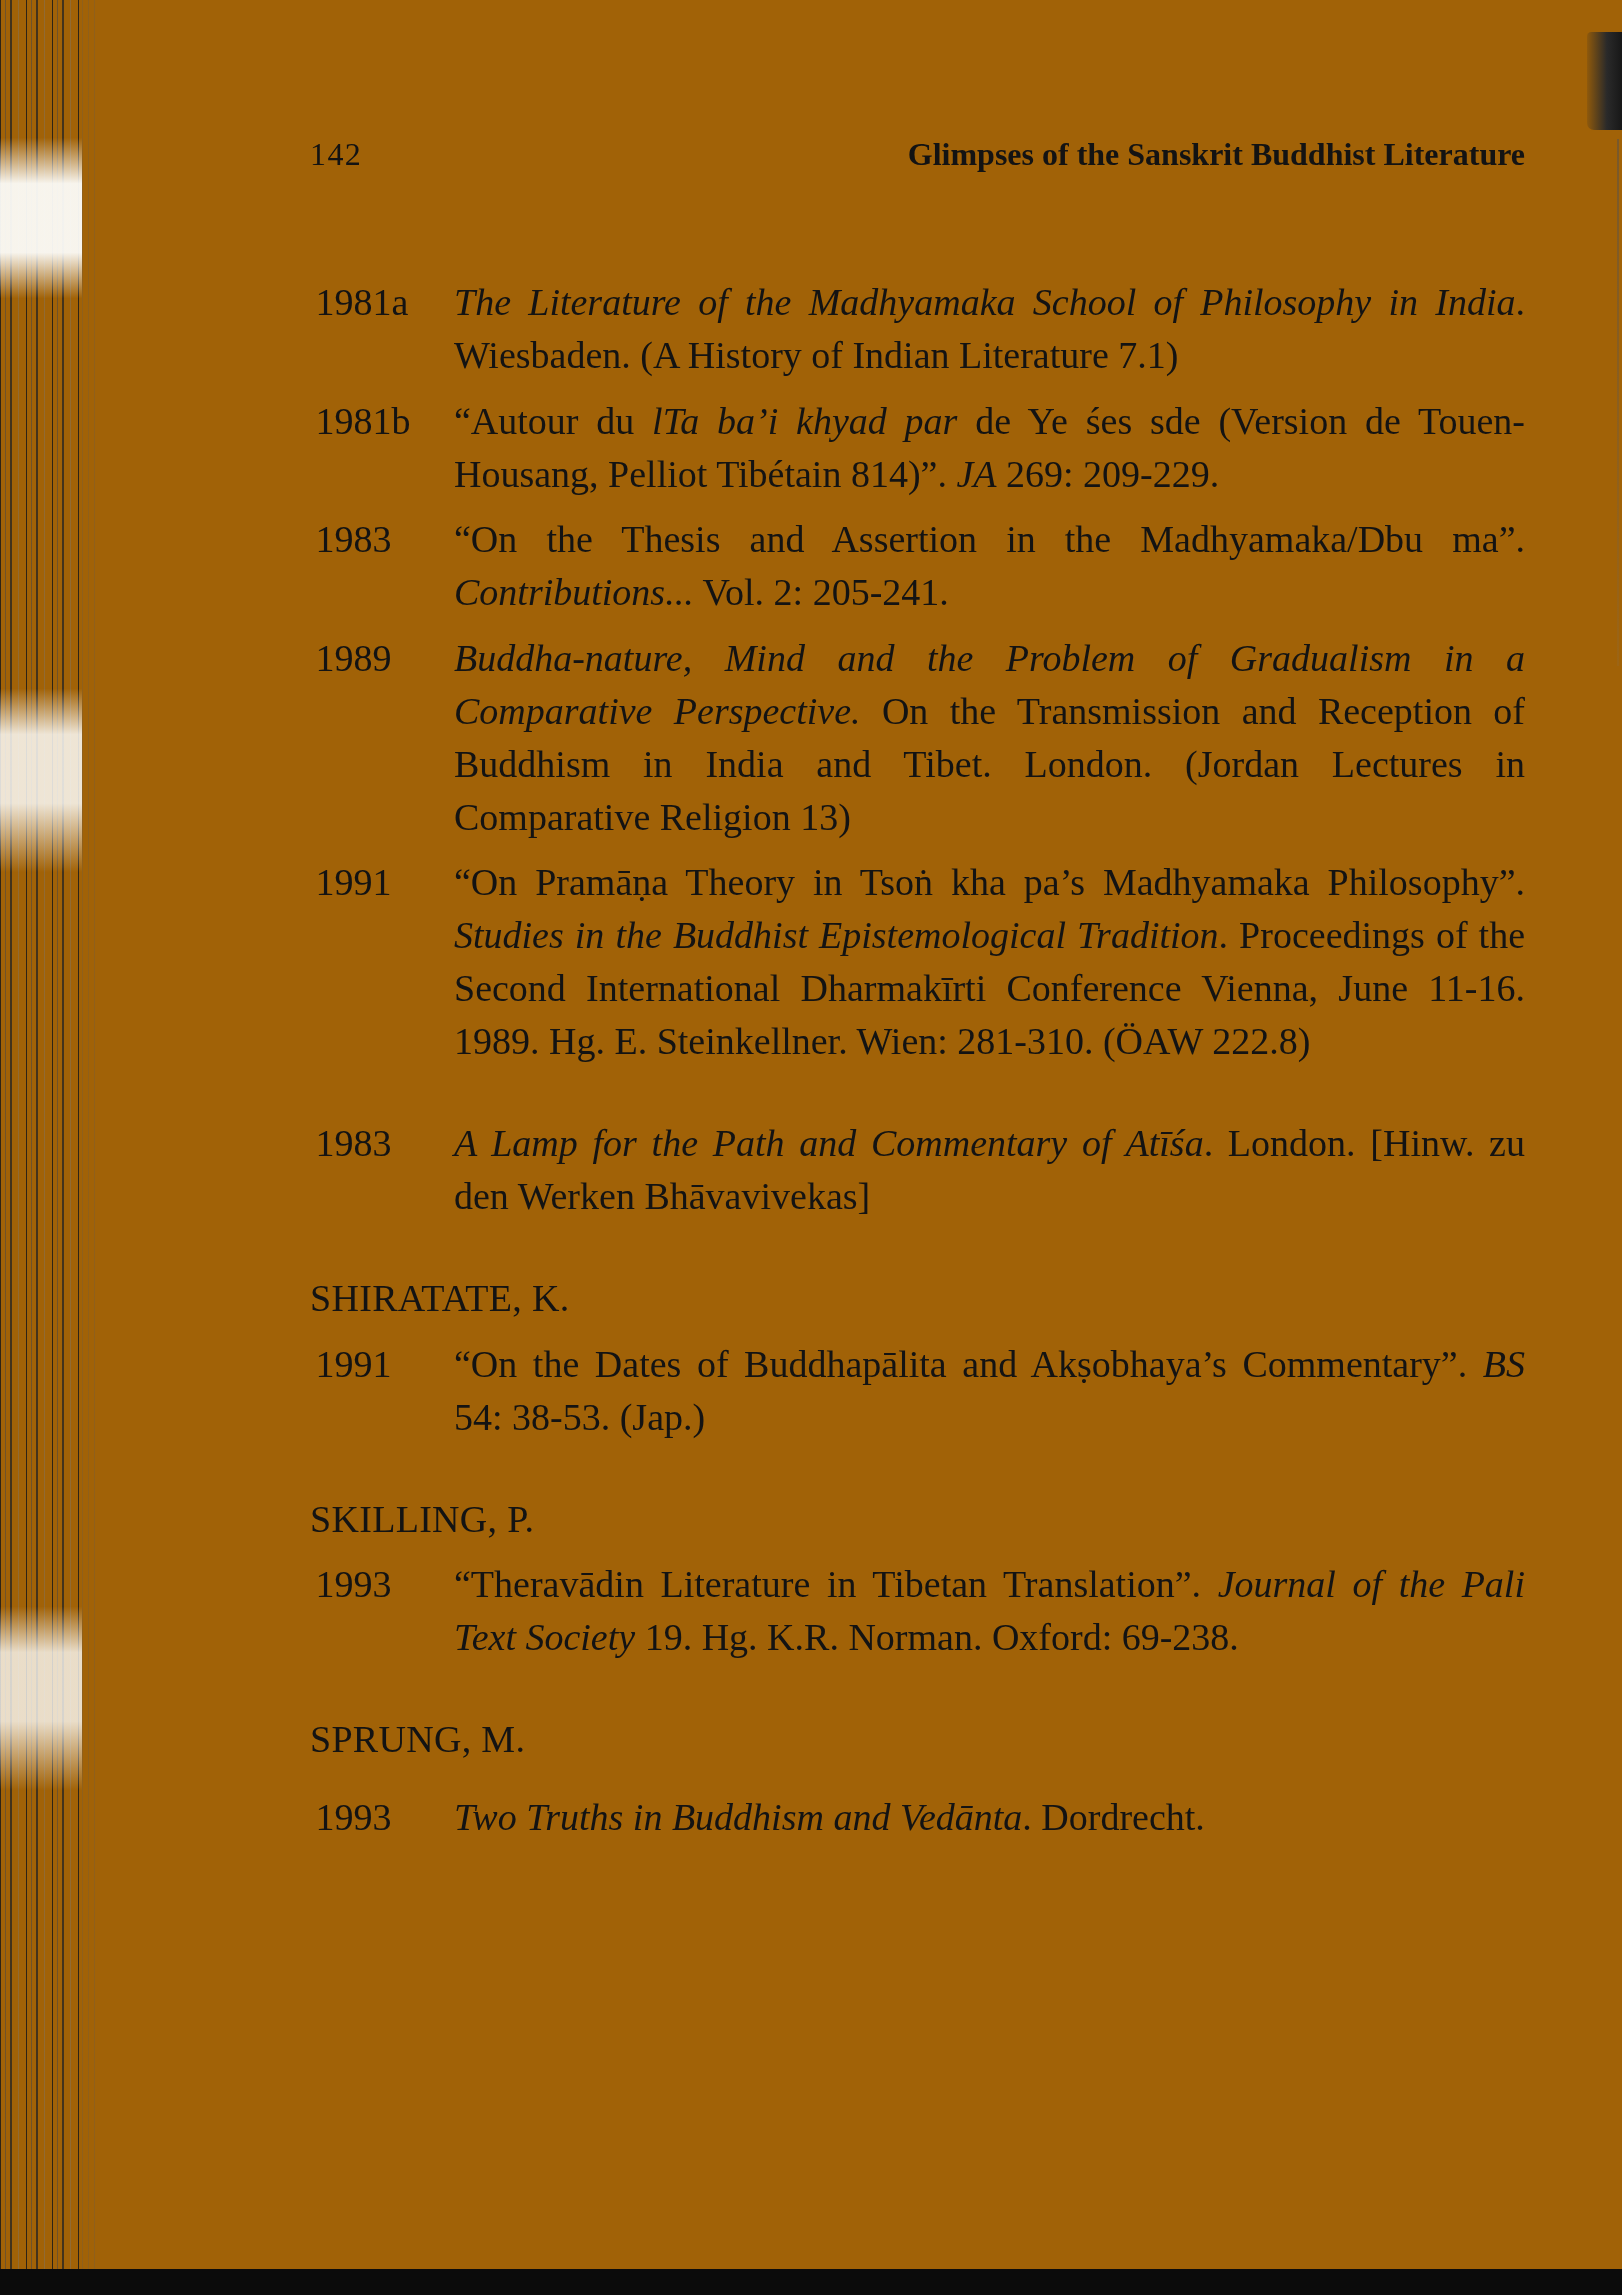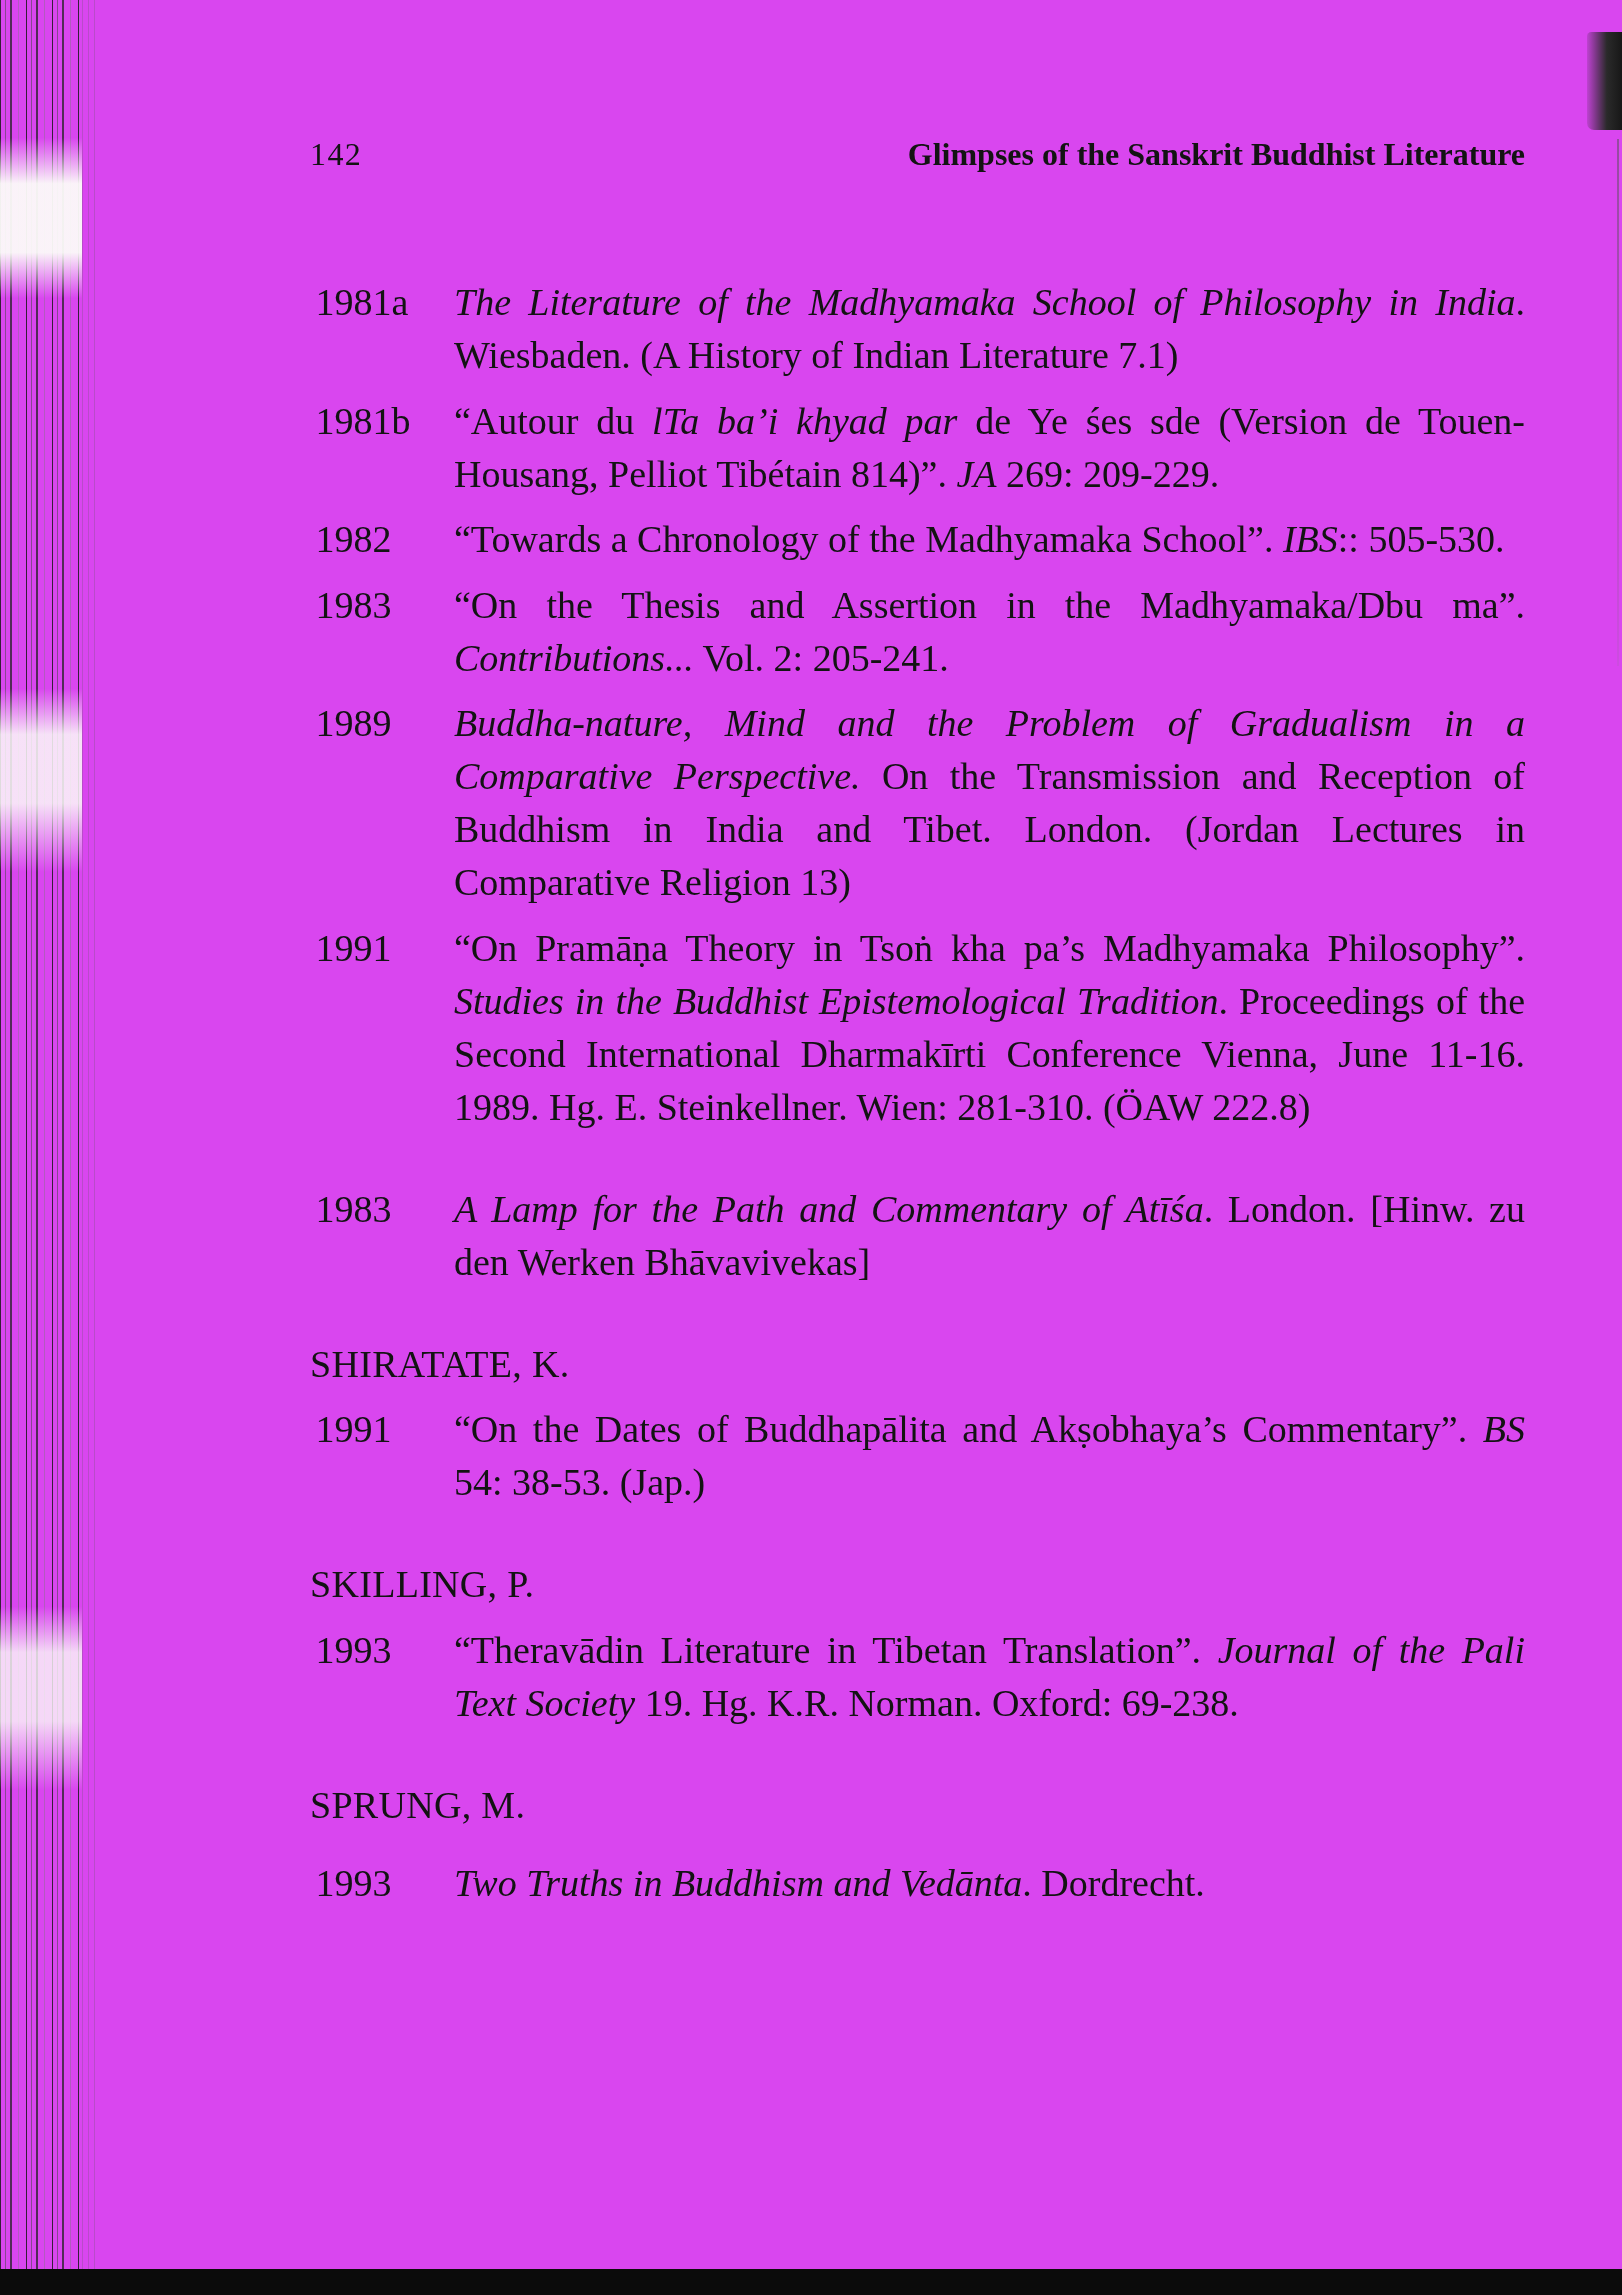--- a/index.html
+++ b/index.html
@@ -1,20 +1,20 @@
 <!DOCTYPE html>
 <html style="font-size:11px"><head>
 <meta charset="utf-8">
 <style>
   html,body{margin:0;padding:0;}
   .page{
     position:relative;
     width:1623px;
     height:2295px;
-    background:#d946ef;
+    background:#a16207;
     font-family:"Liberation Serif","DejaVu Serif",serif;
     color:#131313;
     overflow:hidden;
   }
   
   .scan-band{
     position:absolute;
     left:0;top:0;bottom:0;
     width:82px;
     background:
@@ -114,21 +114,20 @@
 
   <div class="content">
     <div class="header">
       <span class="pagenum">142</span>
       <span class="runtitle">Glimpses of the Sanskrit Buddhist Literature</span>
     </div>
     <div class="bib">
         <div class="section">
           <div class="entry"><span class="year">1981a</span><em>The Literature of the Madhyamaka School of Philosophy in India</em><span>. Wiesbaden. (A History of Indian Literature 7.1)</span></div>
           <div class="entry"><span class="year">1981b</span><span>“Autour du </span><em>lTa ba’i khyad par</em><span> de Ye śes sde (Version de Touen-Housang, Pelliot Tibétain 814)”. </span><em>JA</em><span> 269: 209-229.</span></div>
-          <div class="entry"><span class="year">1982</span><span>“Towards a Chronology of the Madhyamaka School”. </span><em>IBS</em><span>:: 505-530.</span></div>
           <div class="entry"><span class="year">1983</span><span>“On the Thesis and Assertion in the Madhyamaka/Dbu ma”. </span><em>Contributions...</em><span> Vol. 2: 205-241.</span></div>
           <div class="entry"><span class="year">1989</span><em>Buddha-nature, Mind and the Problem of Gradualism in a Comparative Perspective.</em><span> On the Transmission and Reception of Buddhism in India and Tibet. London. (Jordan Lectures in Comparative Religion 13)</span></div>
           <div class="entry"><span class="year">1991</span><span>“On Pramāṇa Theory in Tsoṅ kha pa’s Madhyamaka Philosophy”. </span><em>Studies in the Buddhist Epistemological Tradition</em><span>. Proceedings of the Second International Dharmakīrti Conference Vienna, June 11-16. 1989. Hg. E. Steinkellner. Wien: 281-310. (ÖAW 222.8)</span></div>
         </div>
         <div class="section">
           <div class="entry"><span class="year">1983</span><em>A Lamp for the Path and Commentary of Atīśa</em><span>. London. [Hinw. zu den Werken Bhāvavivekas]</span></div>
         </div>
         <div class="section">
           <div class="heading">SHIRATATE, K.</div>
           <div class="entry"><span class="year">1991</span><span>“On the Dates of Buddhapālita and Akṣobhaya’s Commentary”. </span><em>BS</em><span> 54: 38-53. (Jap.)</span></div>

